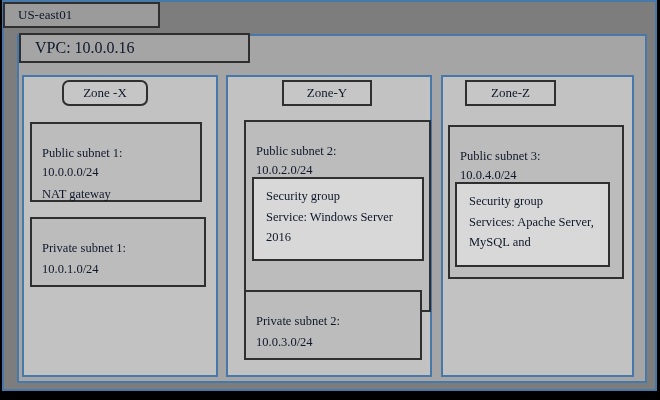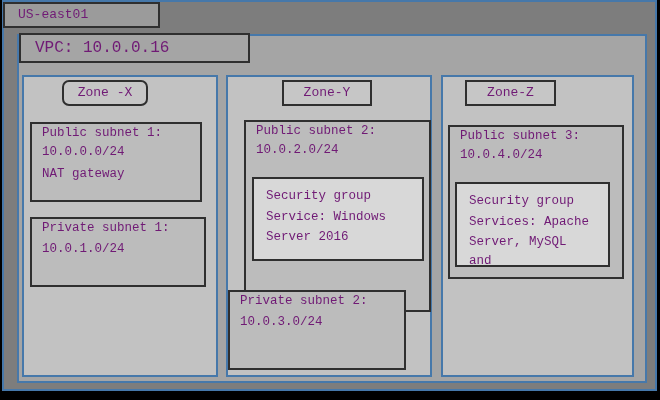--- a/index.html
+++ b/index.html
@@ -1,22 +1,22 @@
 <!DOCTYPE html>
 <html style="--blue_border: #4678aa; --dark_border: #2f2f2f; --region_fill: #7d7d7d; --region_label_fill: #9b9b9b; --vpc_fill: #a5a5a5; --zone_fill: #c2c2c2; --zone_label_fill: #c6c6c6; --subnet_fill: #bcbcbc; --security_fill: #d8d8d8; --page_background: #000000;"><head>
 <meta charset="utf-8">
 <style>
   html, body { margin: 0; padding: 0; background: #000; }
   #canvas {
     position: relative;
     width: 660px;
     height: 400px;
     background: #000;
-    font-family: Liberation Mono, monospace;
-    color: #701a75;
+    font-family: Liberation Serif, serif;
+    color: #0f172a;
     overflow: hidden;
   }
   
   .region {
     position: absolute;
     left: 2px; top: 0;
     width: 651px; height: 387px;
     background: var(--region_fill, #7d7d7d);
     border: 2px solid var(--blue_border, #4678aa);
     box-sizing: content-box;
@@ -76,27 +76,27 @@
   .zone-x .zone-label { left: 38px; width: 82px; border-radius: 7px; }
   .zone-y .zone-label { left: 54px; width: 86px; }
   .zone-z .zone-label { left: 22px; width: 87px; }
   
   .subnet {
     position: absolute;
     background: var(--subnet_fill, #bcbcbc);
     border: 2px solid var(--dark_border, #2f2f2f);
     font-size: 12.5px;
     line-height: 1.55;
-    padding: 0 10px;
+    padding: 20px 10px;
     box-sizing: border-box;
   }
   .zone-x .subnet.public  { left: 6px; top: 45px;  width: 172px; height: 80px; }
   .zone-x .subnet.private { left: 6px; top: 140px; width: 176px; height: 70px; }
   .zone-y .subnet.public  { left: 16px; top: 43px;  width: 187px; height: 192px; }
-  .zone-y .subnet.private { left: 0; top: 213px; width: 178px; height: 80px; }
+  .zone-y .subnet.private { left: 16px; top: 213px; width: 178px; height: 70px; }
   .zone-z .subnet.public  { left: 5px; top: 48px;  width: 176px; height: 154px; }
   .gap-top { margin-top: 2px; }
   
   .secgroup {
     position: absolute;
     background: var(--security_fill, #d8d8d8);
     border: 2px solid var(--dark_border, #2f2f2f);
     font-size: 12.5px;
     line-height: 1.55;
     padding: 8px 12px;

